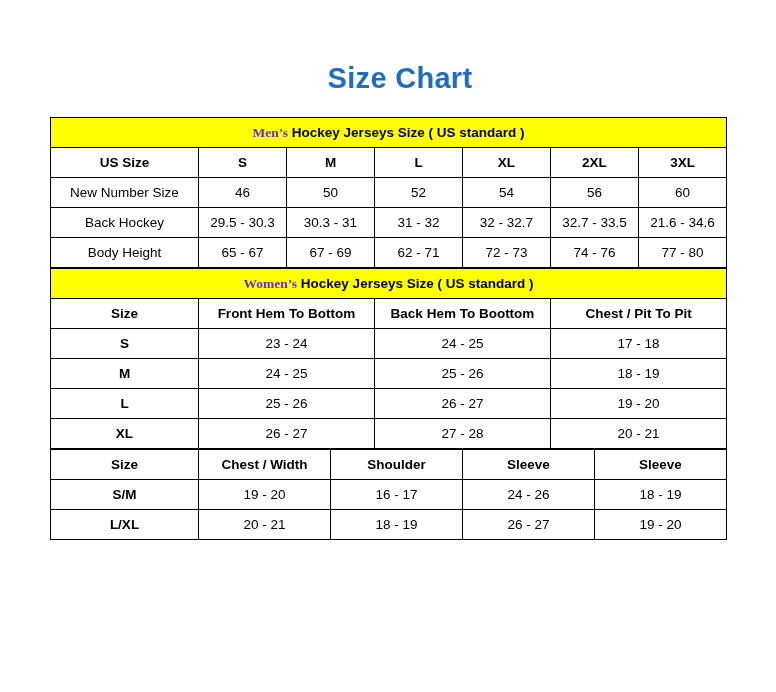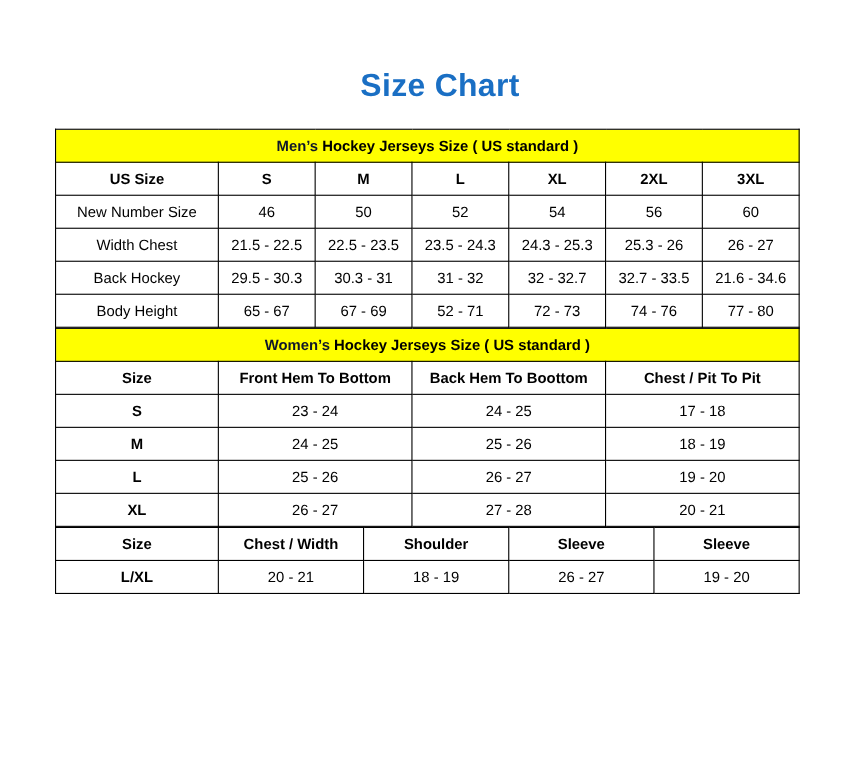--- a/index.html
+++ b/index.html
@@ -48,21 +48,22 @@
     height: 25px;
     padding: 2px 2px;
   }
   td.section-header {
     background: #ffff00;
     font-weight: bold;
     font-size: 15px;
     height: 30px;
   }
   td.section-header .accent {
-    color: #0f172a;
+    color: #6d28d9;
+    font-family: Liberation Serif, serif;
   }
   td.colhead {
     font-weight: bold;
     margin-top: 17px;
   }
   td.rowlabel {
     font-weight: normal;
   }
   td.rowlabel-bold {
     font-weight: bold;
@@ -103,42 +104,33 @@
         <tr>
           <td class="rowlabel">New Number Size</td>
           <td>46</td>
           <td>50</td>
           <td>52</td>
           <td>54</td>
           <td>56</td>
           <td>60</td>
         </tr>
         <tr>
-          <td class="rowlabel">Width Chest</td>
-          <td>21.5 - 22.5</td>
-          <td>22.5 - 23.5</td>
-          <td>23.5 - 24.3</td>
-          <td>24.3 - 25.3</td>
-          <td>25.3 - 26</td>
-          <td>26 - 27</td>
-        </tr>
-        <tr>
           <td class="rowlabel">Back Hockey</td>
           <td>29.5 - 30.3</td>
           <td>30.3 - 31</td>
           <td>31 - 32</td>
           <td>32 - 32.7</td>
           <td>32.7 - 33.5</td>
           <td>21.6 - 34.6</td>
         </tr>
         <tr>
           <td class="rowlabel">Body Height</td>
           <td>65 - 67</td>
           <td>67 - 69</td>
-          <td>52 - 71</td>
+          <td>62 - 71</td>
           <td>72 - 73</td>
           <td>74 - 76</td>
           <td>77 - 80</td>
         </tr>
       </tbody>
     </table>
 
     <table class="size-table">
       <colgroup>
         <col style="width:148px">
@@ -193,20 +185,27 @@
       </colgroup>
       <tbody>
         <tr>
           <td class="colhead">Size</td>
           <td class="colhead">Chest / Width</td>
           <td class="colhead">Shoulder</td>
           <td class="colhead">Sleeve</td>
           <td class="colhead">Sleeve</td>
         </tr>
         <tr>
+          <td class="rowlabel-bold">S/M</td>
+          <td>19 - 20</td>
+          <td>16 - 17</td>
+          <td>24 - 26</td>
+          <td>18 - 19</td>
+        </tr>
+        <tr>
           <td class="rowlabel-bold">L/XL</td>
           <td>20 - 21</td>
           <td>18 - 19</td>
           <td>26 - 27</td>
           <td>19 - 20</td>
         </tr>
       </tbody>
     </table>
 
   </div>

